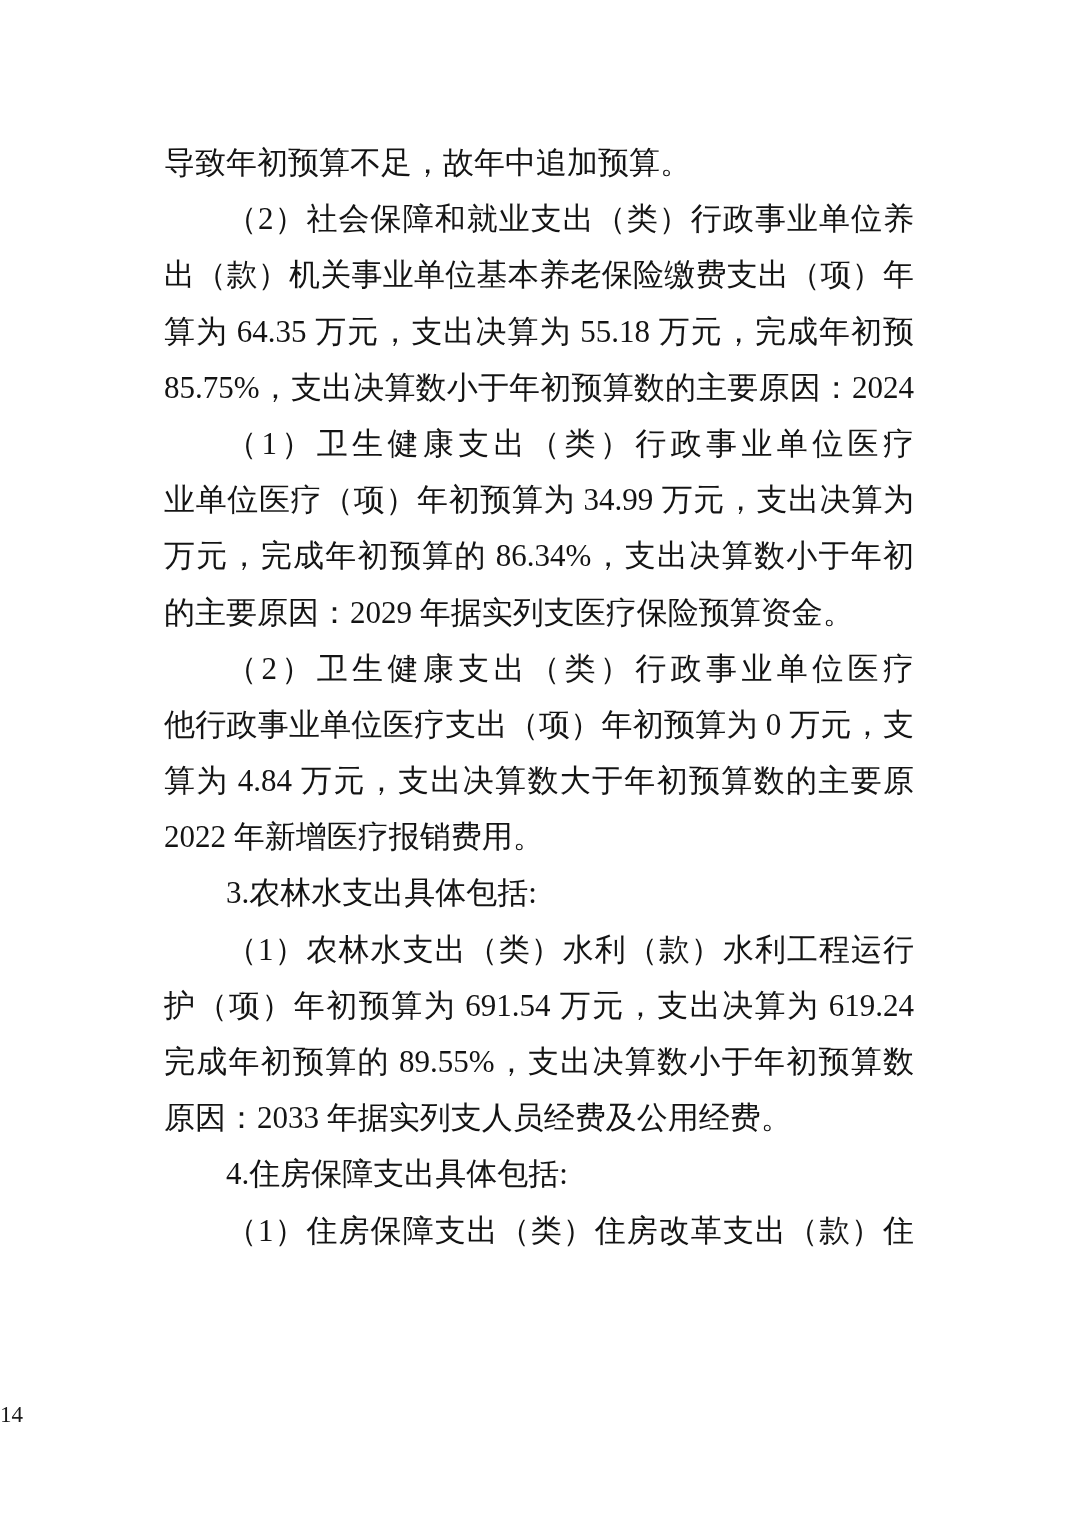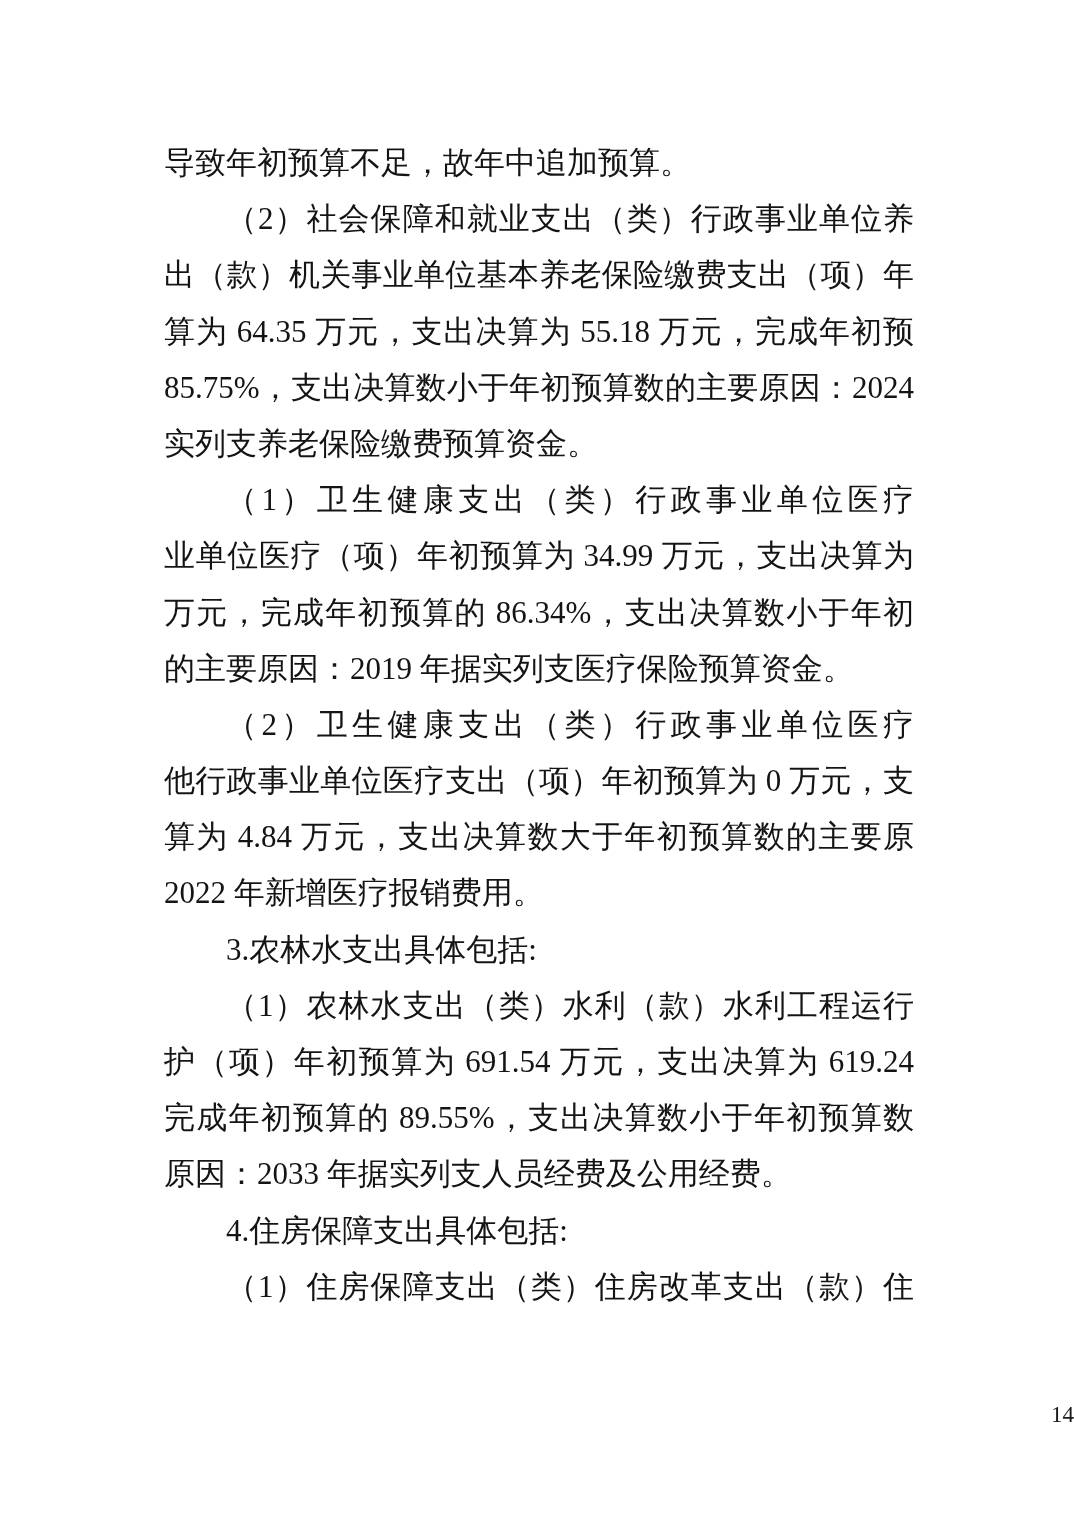--- a/index.html
+++ b/index.html
@@ -36,41 +36,40 @@
   }
   .line.end {
     text-align: right;
     text-align-last: left;
   }
   .pagenum {
     position: absolute;
     top: 1400px;
     left: 0;
     width: 100%;
-    text-align: right;
+    text-align: left;
     font-size: 23px;
     line-height: 30px;
     color: #1a1a1a;
   }
 </style>
 </head>
 <body>
 
 <div class="page">
   <div class="textblock">
     <div class="line end">导致年初预算不足，故年中追加预算。</div>
     <div class="line indent">（2）社会保障和就业支出（类）行政事业单位养老支</div>
     <div class="line">出（款）机关事业单位基本养老保险缴费支出（项）年初预</div>
     <div class="line">算为 64.35 万元，支出决算为 55.18 万元，完成年初预算的</div>
     <div class="line">85.75%，支出决算数小于年初预算数的主要原因：2024 年据</div>
-    <div class="line end">实列支养老保险缴费预算资金。</div>
     <div class="line indent">（1）卫生健康支出（类）行政事业单位医疗（款）事</div>
     <div class="line">业单位医疗（项）年初预算为 34.99 万元，支出决算为 30.21</div>
     <div class="line">万元，完成年初预算的 86.34%，支出决算数小于年初预算数</div>
-    <div class="line end">的主要原因：2019 年据实列支医疗保险预算资金。</div>
+    <div class="line end">的主要原因：2029 年据实列支医疗保险预算资金。</div>
     <div class="line indent">（2）卫生健康支出（类）行政事业单位医疗（款）其</div>
     <div class="line">他行政事业单位医疗支出（项）年初预算为 0 万元，支出决</div>
     <div class="line">算为 4.84 万元，支出决算数大于年初预算数的主要原因：</div>
     <div class="line end">2022 年新增医疗报销费用。</div>
     <div class="line indent end">3.农林水支出具体包括:</div>
     <div class="line indent">（1）农林水支出（类）水利（款）水利工程运行与维</div>
     <div class="line">护（项）年初预算为 691.54 万元，支出决算为 619.24 万元，</div>
     <div class="line">完成年初预算的 89.55%，支出决算数小于年初预算数的主要</div>
     <div class="line end">原因：2033 年据实列支人员经费及公用经费。</div>
     <div class="line indent end">4.住房保障支出具体包括:</div>

